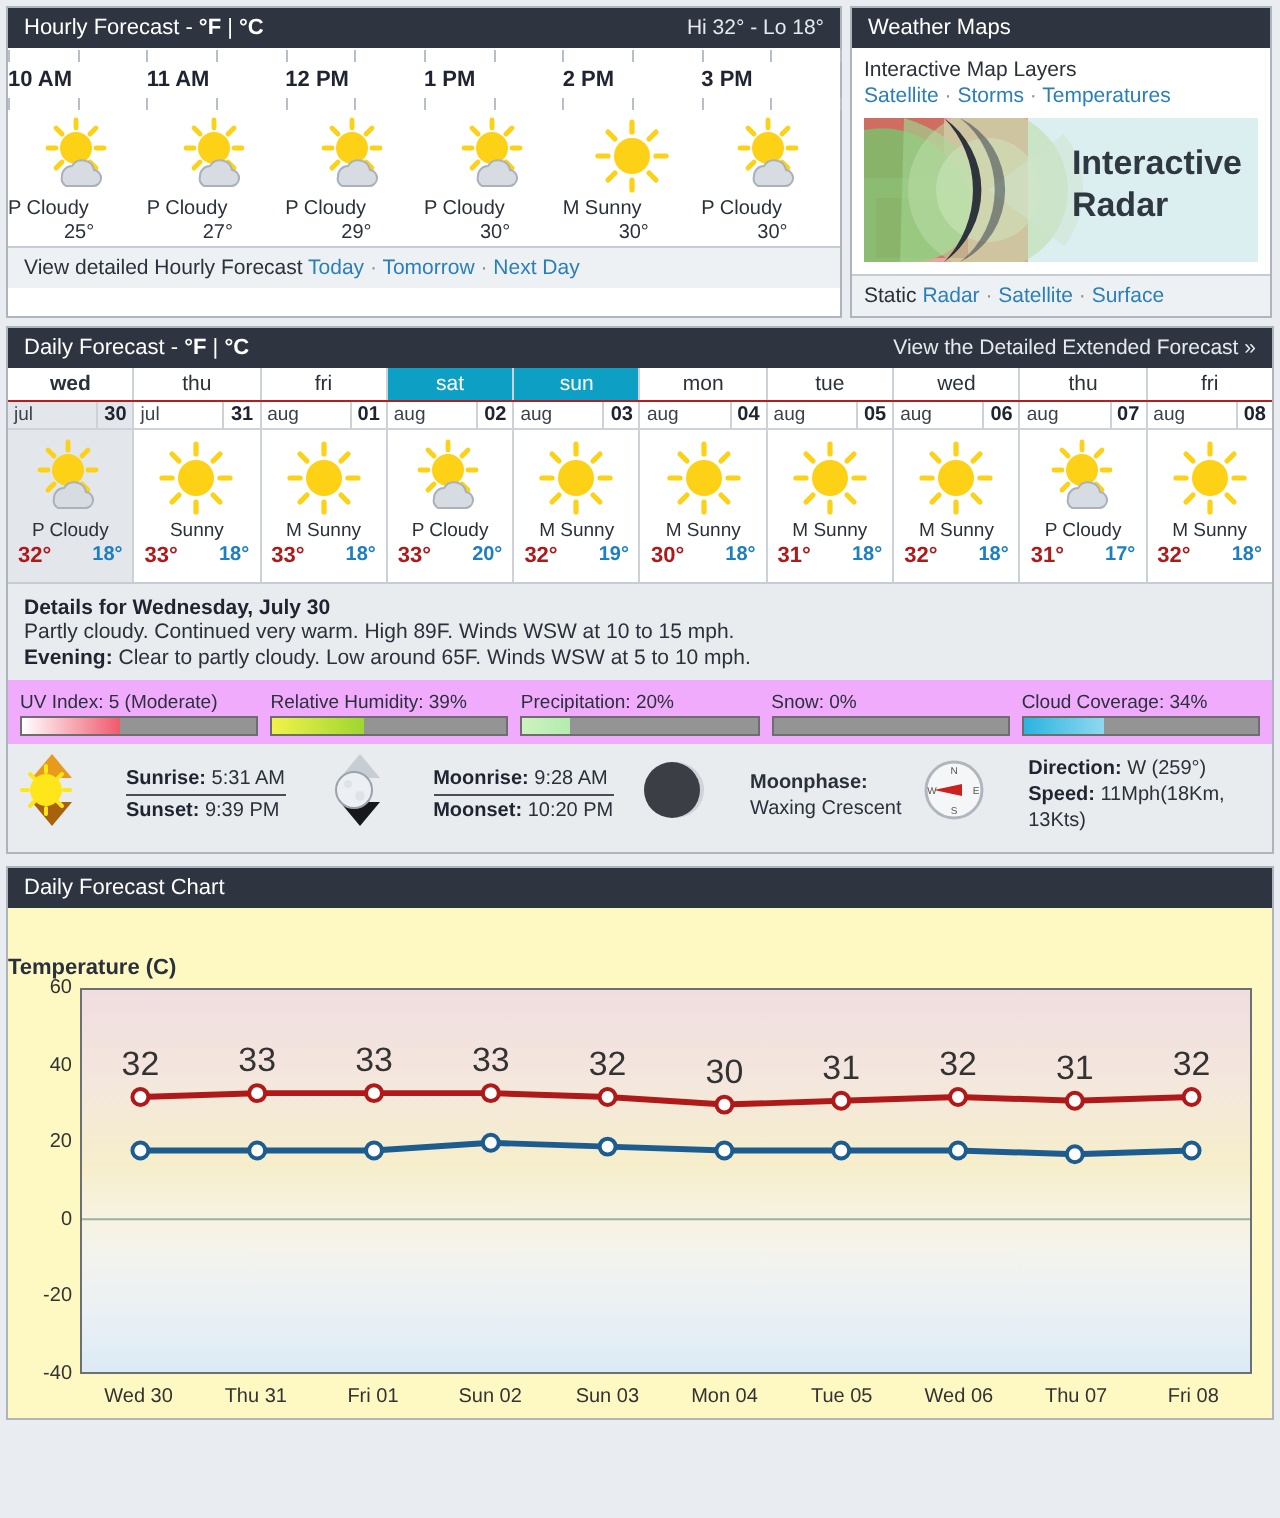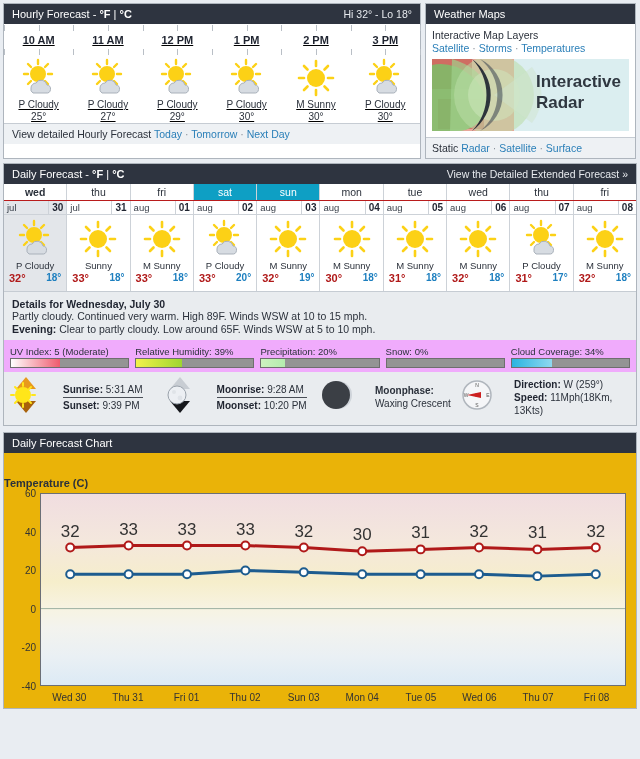--- a/index.html
+++ b/index.html
@@ -26,25 +26,25 @@
   
   .top-row { display:flex; gap:4px; padding:3px 3px 0 3px; }
   .hourly { width:418px; background:#fff; border:1px solid #aeb5bd;}
   .maps   { width:211px; background:#fff; border:1px solid #aeb5bd;}
 
   .tickbar { height:9px; position:relative; border-bottom:0; }
   .tickbar i {
     position:absolute; top:1px; width:1px; height:6px; background:#b9bfc6;
   }
   .hours { display:flex; }
-  .hour-col { flex:1; text-align:center;text-decoration:underline; }
+  .hour-col { flex:1; text-align:left; }
   .hour-lbl { font-size:11px; font-weight:bold; color:#1f2430; padding:1px 0 2px; }
   .icon-wrap { height:42px; display:flex; align-items:center; justify-content:center; }
   .cond { font-size:10px; color:#2b313b; line-height:12px; }
-  .temp-h { font-size:10px; color:#2b313b; line-height:12px; }
+  .temp-h { font-size:10px; color:#2b313b; line-height:12px;padding-left:28px; }
 
   .hourly-foot {
     border-top:1px solid #c6ccd3;
     background:#eef1f4;
     font-size:10.5px; color:#2b313b;
     padding:4px 8px;
   }
   .lnk { color:#2a7fb8; cursor:pointer; }
   .sep { color:#8a9099; }
 
@@ -120,21 +120,21 @@
   .bar-fill { height:100%; }
 
   .astro { display:flex; background:#e9ecef; padding:5px 6px 8px; gap:4px; }
   .astro-item { display:flex; align-items:center; gap:5px; }
   .astro-txt { font-size:10px; color:#2b313b; line-height:13px;margin-left:16px; }
   .astro-txt b { color:#1f2430; }
   .astro-txt .l1 { border-bottom:1px solid #4a4f57; padding-bottom:1px; }
   .astro-txt .l2 { padding-top:1px; }
 
   
-  .chartpanel { margin:6px 3px 12px 3px; border:1px solid #aeb5bd; background:#eab308; }
+  .chartpanel { margin:6px 3px 12px 3px; border:1px solid #aeb5bd; background:#fef9c3; }
   .chart-title { text-align:left; font-size:11px; font-weight:bold;
                  color:#2b313b; padding:24px 0 4px; }
   .chart-area { position:relative; height:215px; margin:0 8px 0 36px; }
   .plot {
     position:absolute; left:0; right:2px; top:0; bottom:22px;
     border:1px solid #6b6f76;
     background:linear-gradient(to bottom,
       #f0dde0 0%, #f4e7dd 24%, #f6eecb 46%, #f7f3e2 60%,
       #f3f3ee 70%, #eaf0f4 85%, #dceaf5 100%);
   }
@@ -859,21 +859,21 @@
             <circle cx="380.90000000000003" cy="80.64000000000001" r="4" fill="#ffffff" stroke="#1d5c8f" stroke-width="2" vector-effect="non-scaling-stroke"></circle>
             <circle cx="439.5" cy="80.64000000000001" r="4" fill="#ffffff" stroke="#1d5c8f" stroke-width="2" vector-effect="non-scaling-stroke"></circle>
             <circle cx="498.1" cy="82.56" r="4" fill="#ffffff" stroke="#1d5c8f" stroke-width="2" vector-effect="non-scaling-stroke"></circle>
             <circle cx="556.7" cy="80.64000000000001" r="4" fill="#ffffff" stroke="#1d5c8f" stroke-width="2" vector-effect="non-scaling-stroke"></circle>
           </svg>
       </div>
       <div class="xlabels" id="xlabels">
           <div class="xlab">Wed 30</div>
           <div class="xlab">Thu 31</div>
           <div class="xlab">Fri 01</div>
-          <div class="xlab">Thu 02</div>
+          <div class="xlab">Sun 02</div>
           <div class="xlab">Sun 03</div>
           <div class="xlab">Mon 04</div>
           <div class="xlab">Tue 05</div>
           <div class="xlab">Wed 06</div>
           <div class="xlab">Thu 07</div>
           <div class="xlab">Fri 08</div>
         </div>
     </div>
   </div>
 

